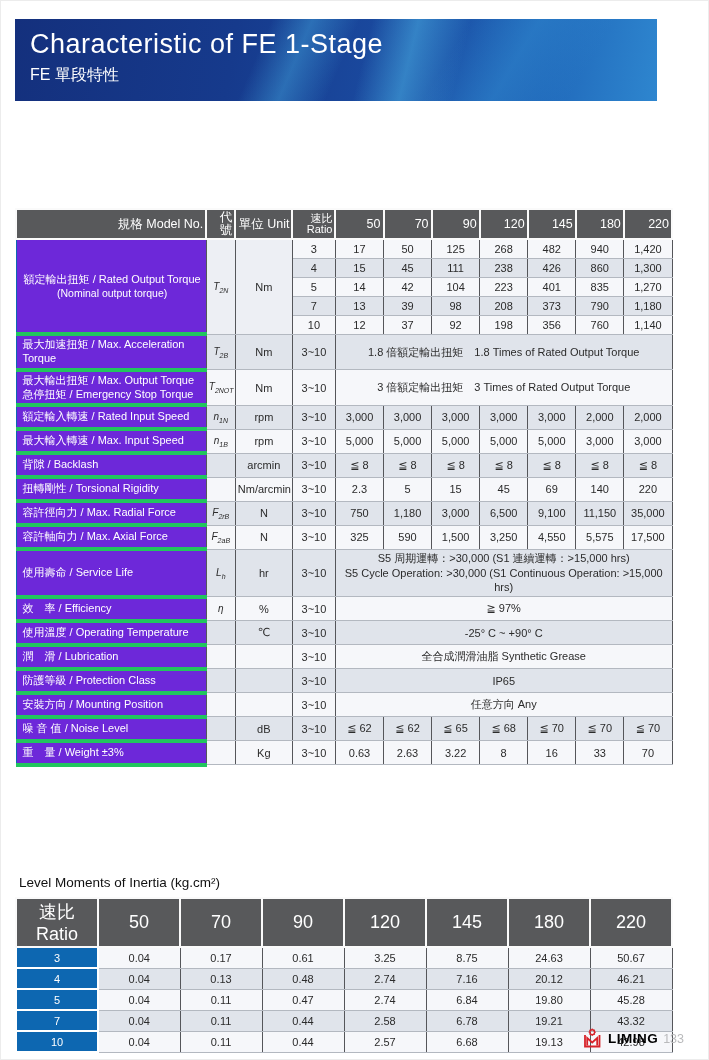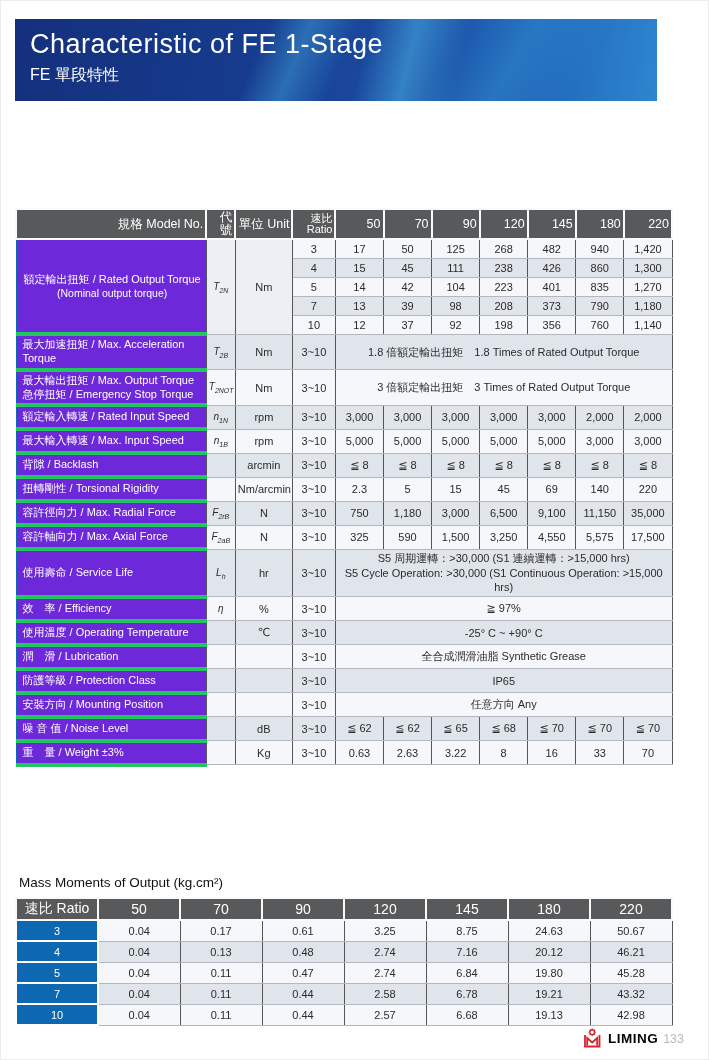--- a/index.html
+++ b/index.html
@@ -59,21 +59,21 @@
   .inertia{
     position:absolute;left:14px;top:896px;width:654px;
     font-size:11px;color:#2b2b2b;border:1px solid #55565a;
   }
   .inertia th,.inertia td{
     border-left:1px solid #55565a;border-right:1px solid #55565a;
     border-top:1px solid #b3b8c0;border-bottom:1px solid #b3b8c0;
     text-align:center;vertical-align:middle;padding:1px 2px;box-sizing:border-box;
   }
   .inertia tr.head th{
-    background:#58595b;color:#fff;font-weight:normal;font-size:14px;
+    background:#58595b;color:#fff;font-weight:normal;font-size:18px;
     border:2px solid #fafafa;height:20px;
   }
   .inertia td.rlbl{
     background:#0d67b1;color:#fff;border:2px solid #fff;font-size:11px;
   }
   .inertia tr td{height:21px;}
   .inertia tr.r-light td.c{background:#f6f7fa;}
   .inertia tr.r-dark td.c{background:#e0e4eb;}
   
   .footer{
@@ -356,21 +356,21 @@
     <td class="c">2.63</td>
     <td class="c">3.22</td>
     <td class="c">8</td>
     <td class="c">16</td>
     <td class="c">33</td>
     <td class="c">70</td>
   </tr>
 </tbody>
   </table>
 
-<div class="inertia-title">Mass Moments of Output (kg.cm²)</div>
+<div class="inertia-title">Level Moments of Inertia (kg.cm²)</div>
 
 <table class="inertia">
   <colgroup>
     <col style="width:82px">
     <col style="width:82px">
       <col style="width:82px">
       <col style="width:82px">
       <col style="width:82px">
     <col style="width:82px">
       <col style="width:82px">

